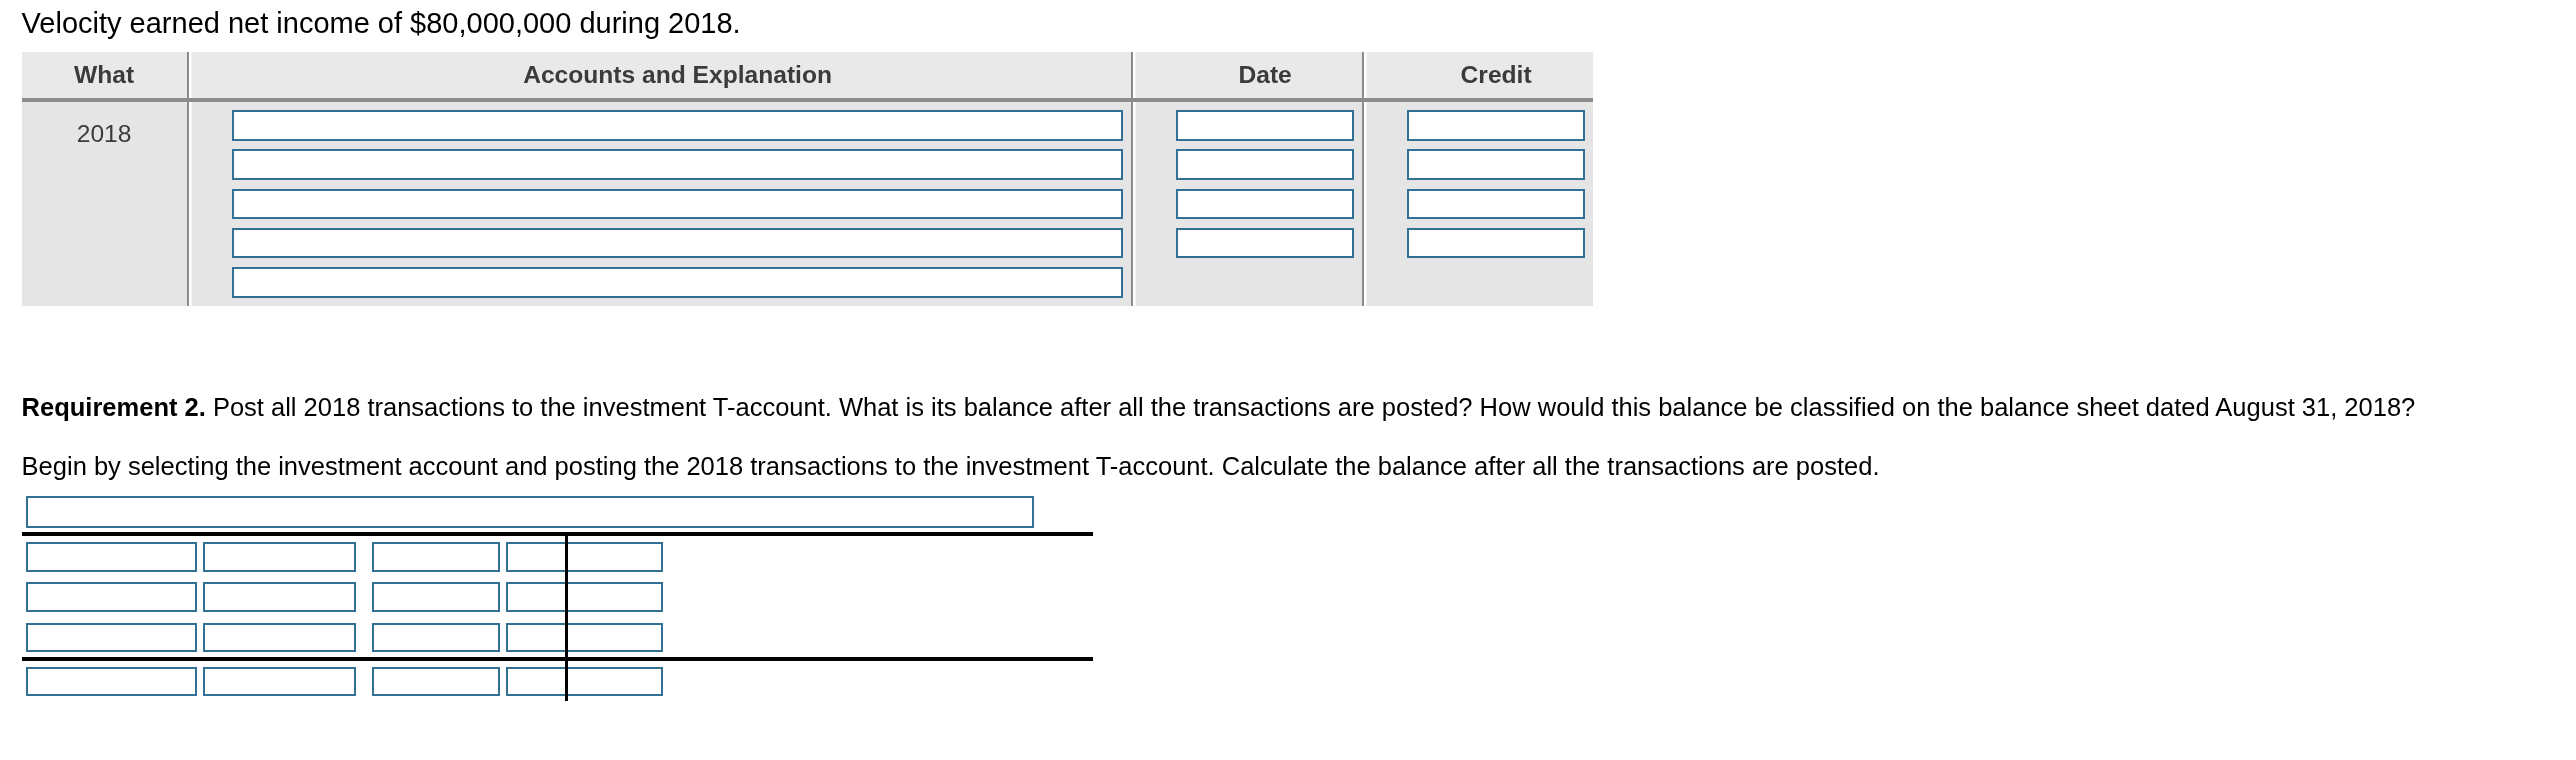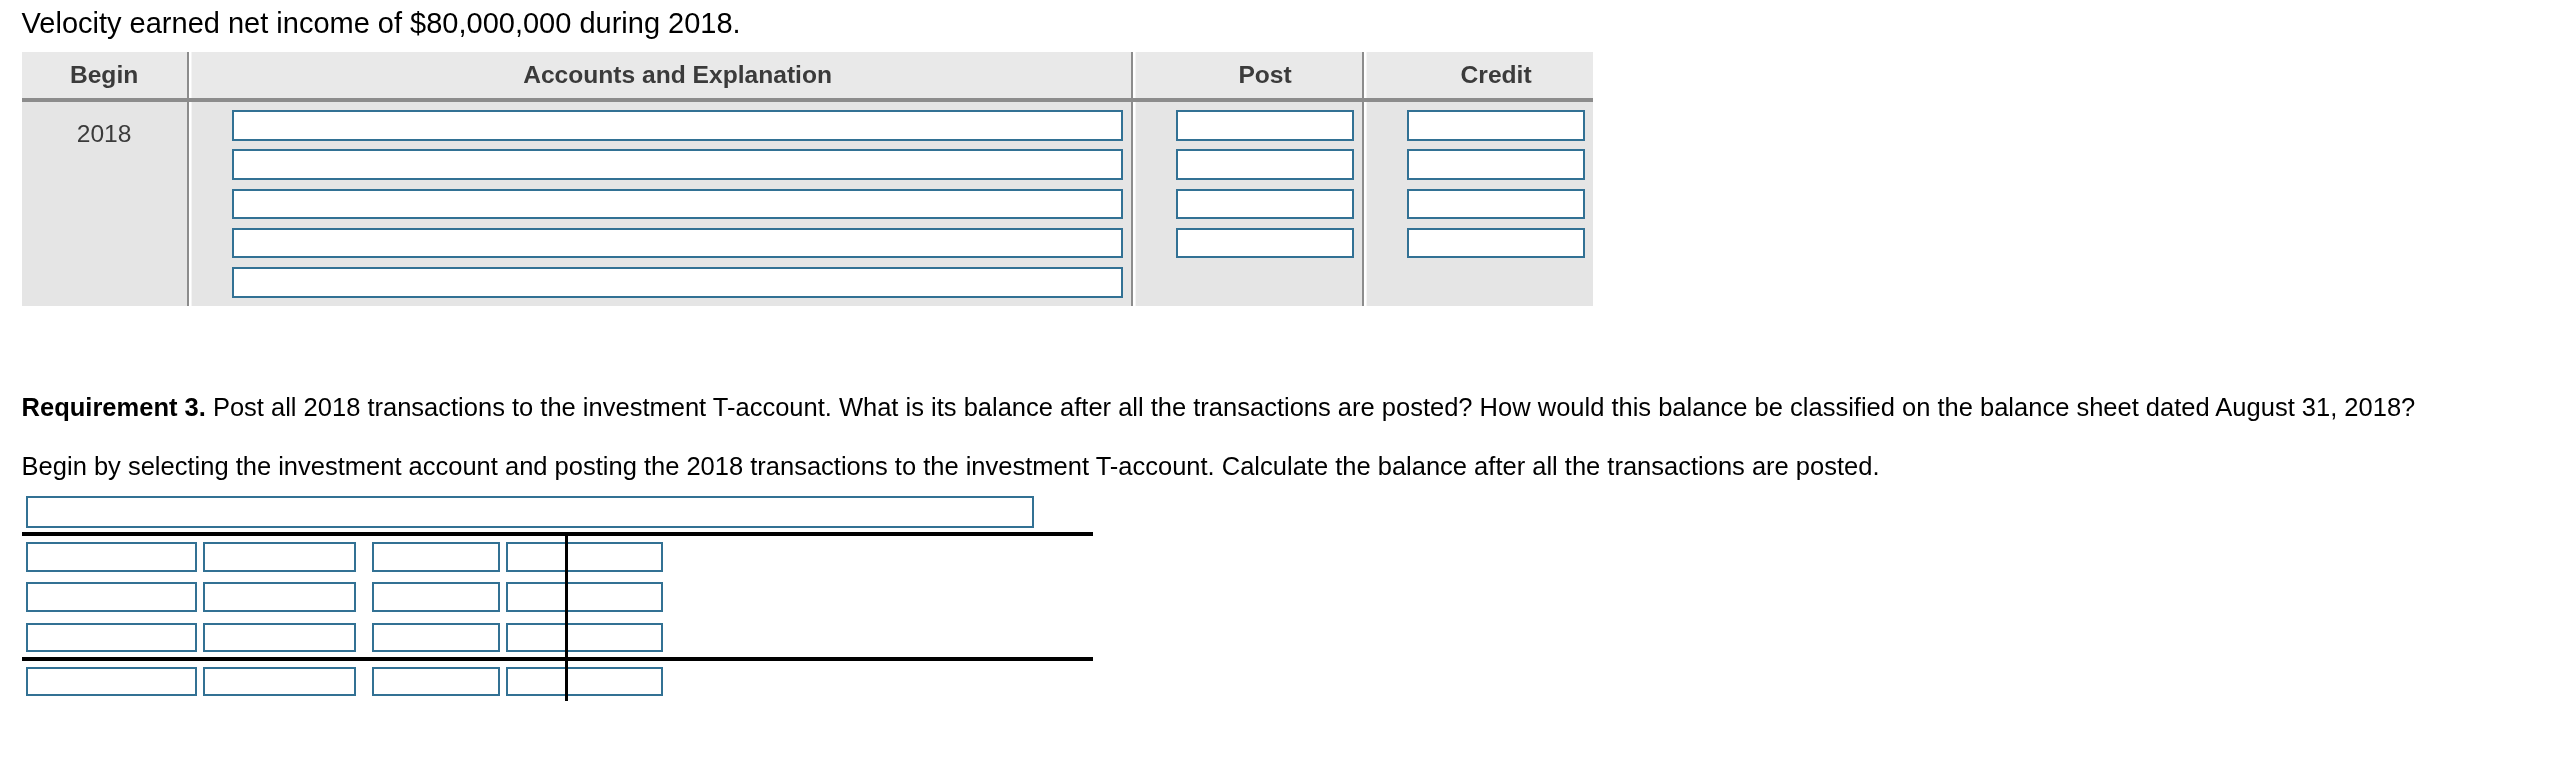--- a/index.html
+++ b/index.html
@@ -162,23 +162,23 @@
   .ta-divider.lower { }
 </style>
 </head>
 <body>
 
 <div class="intro-line">Velocity earned net income of $80,000,000 during 2018.</div>
 
 <table class="journal">
   <thead>
     <tr>
-      <th class="col-date">Begin</th>
+      <th class="col-date">What</th>
       <th class="col-acct sep-left">Accounts and Explanation</th>
-      <th class="col-debit sep-left">Post</th>
+      <th class="col-debit sep-left">Date</th>
       <th class="col-credit sep-left">Credit</th>
     </tr>
   </thead>
   <tbody>
     <tr>
       <td class="date-cell">2018</td>
 
       <td class="sep-left">
         <div class="cell-stack">
           <div class="tinput"></div>
@@ -203,21 +203,21 @@
           <div class="tinput"></div>
           <div class="tinput"></div>
           <div class="tinput"></div>
           <div class="tinput"></div>
         </div>
       </td>
     </tr>
   </tbody>
 </table>
 
-<div class="req-para r3"><span class="req-strong">Requirement 3.</span><span> Post all 2018 transactions to the investment T-account. What is its balance after all the transactions are posted? How would this balance be classified on the balance sheet dated August 31, 2018?</span></div>
+<div class="req-para r3"><span class="req-strong">Requirement 2.</span><span> Post all 2018 transactions to the investment T-account. What is its balance after all the transactions are posted? How would this balance be classified on the balance sheet dated August 31, 2018?</span></div>
 
 <div class="req-para begin">Begin by selecting the investment account and posting the 2018 transactions to the investment T-account. Calculate the balance after all the transactions are posted.</div>
 
 <div class="taccount">
 
   <div class="ta-title-row">
     <div class="ta-title-input"></div>
   </div>
 
   <div class="ta-rule"></div>

